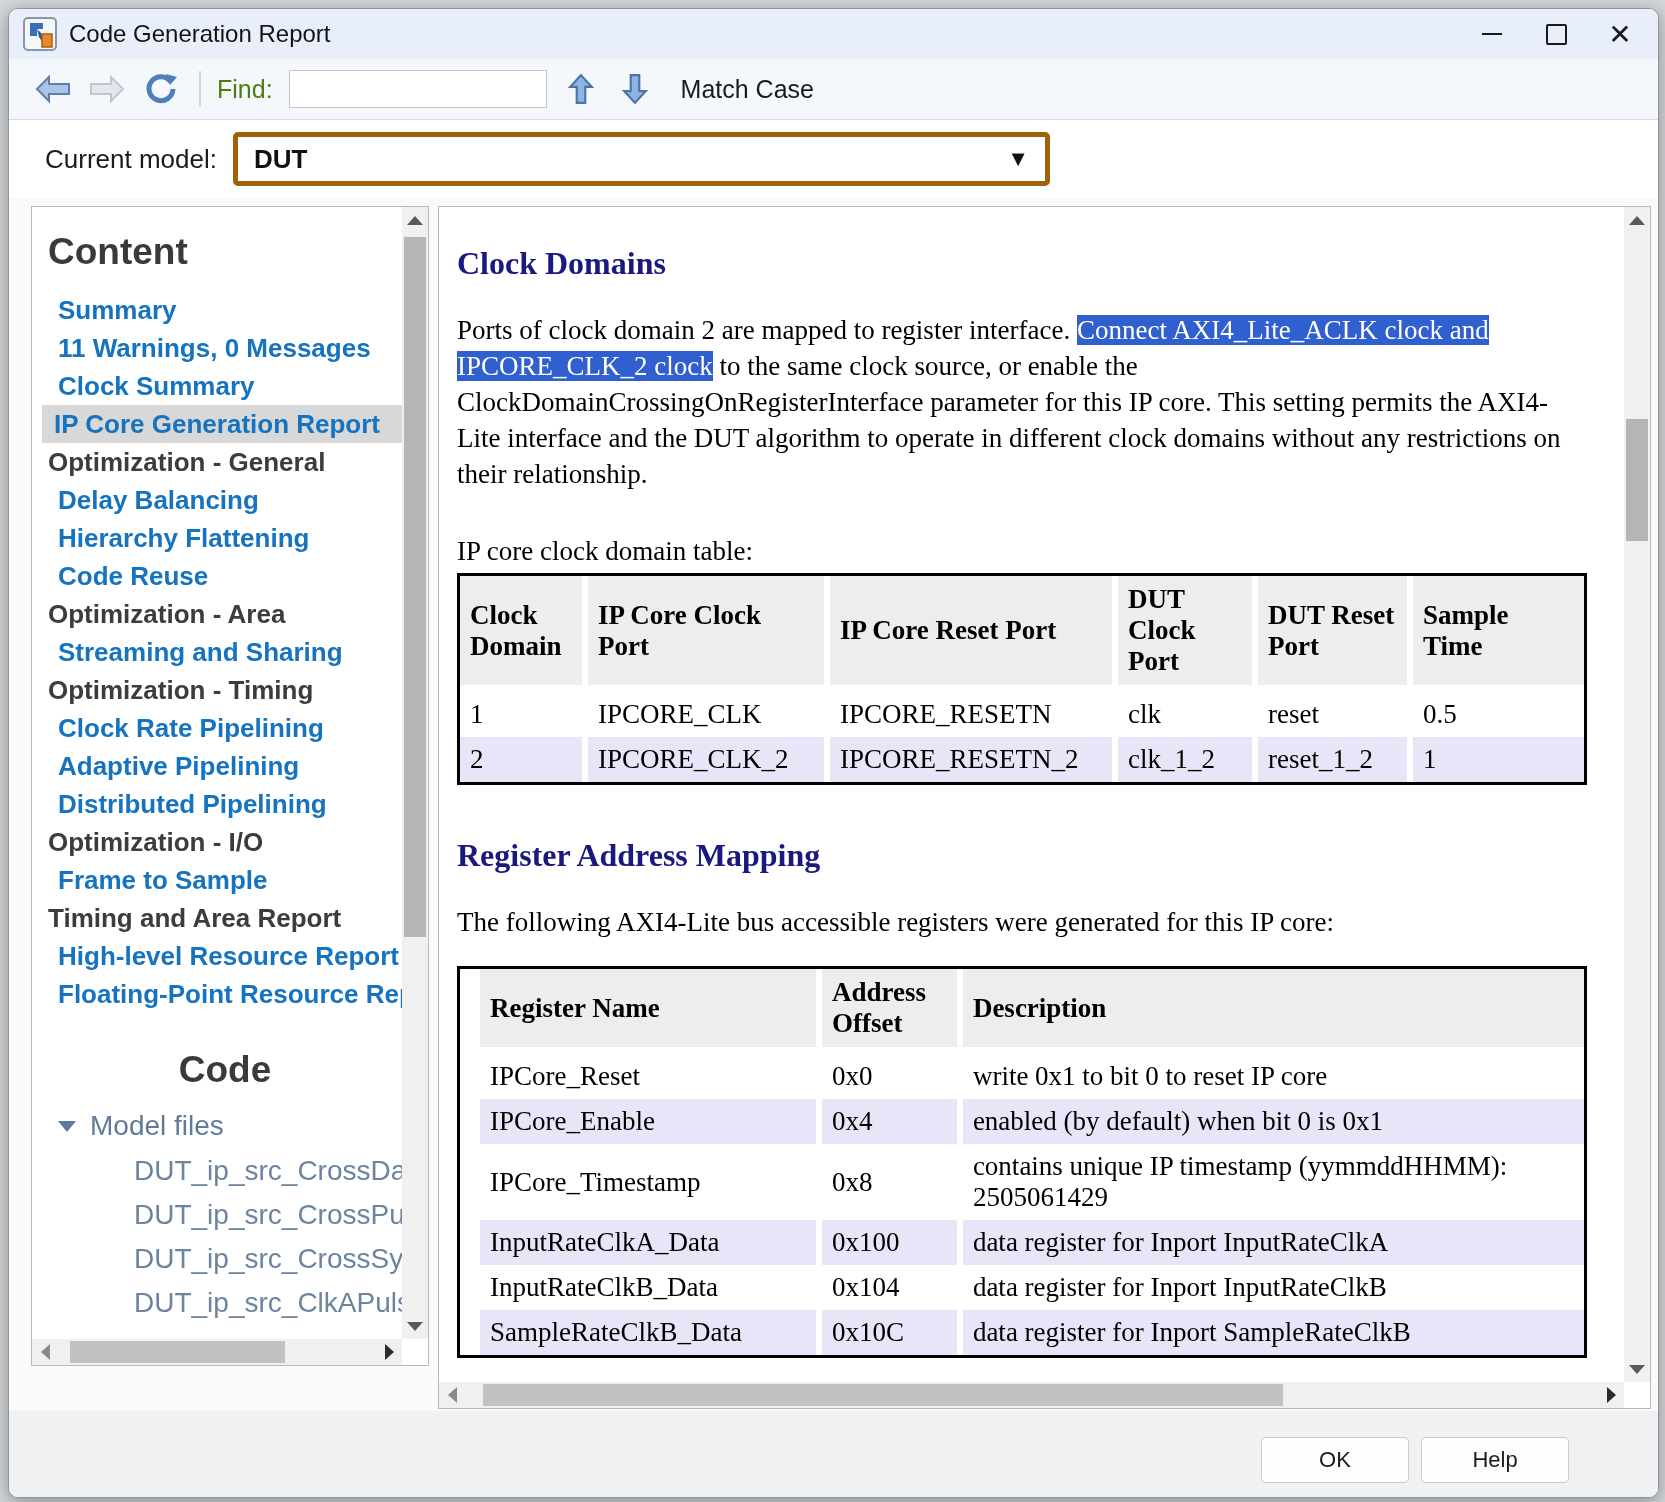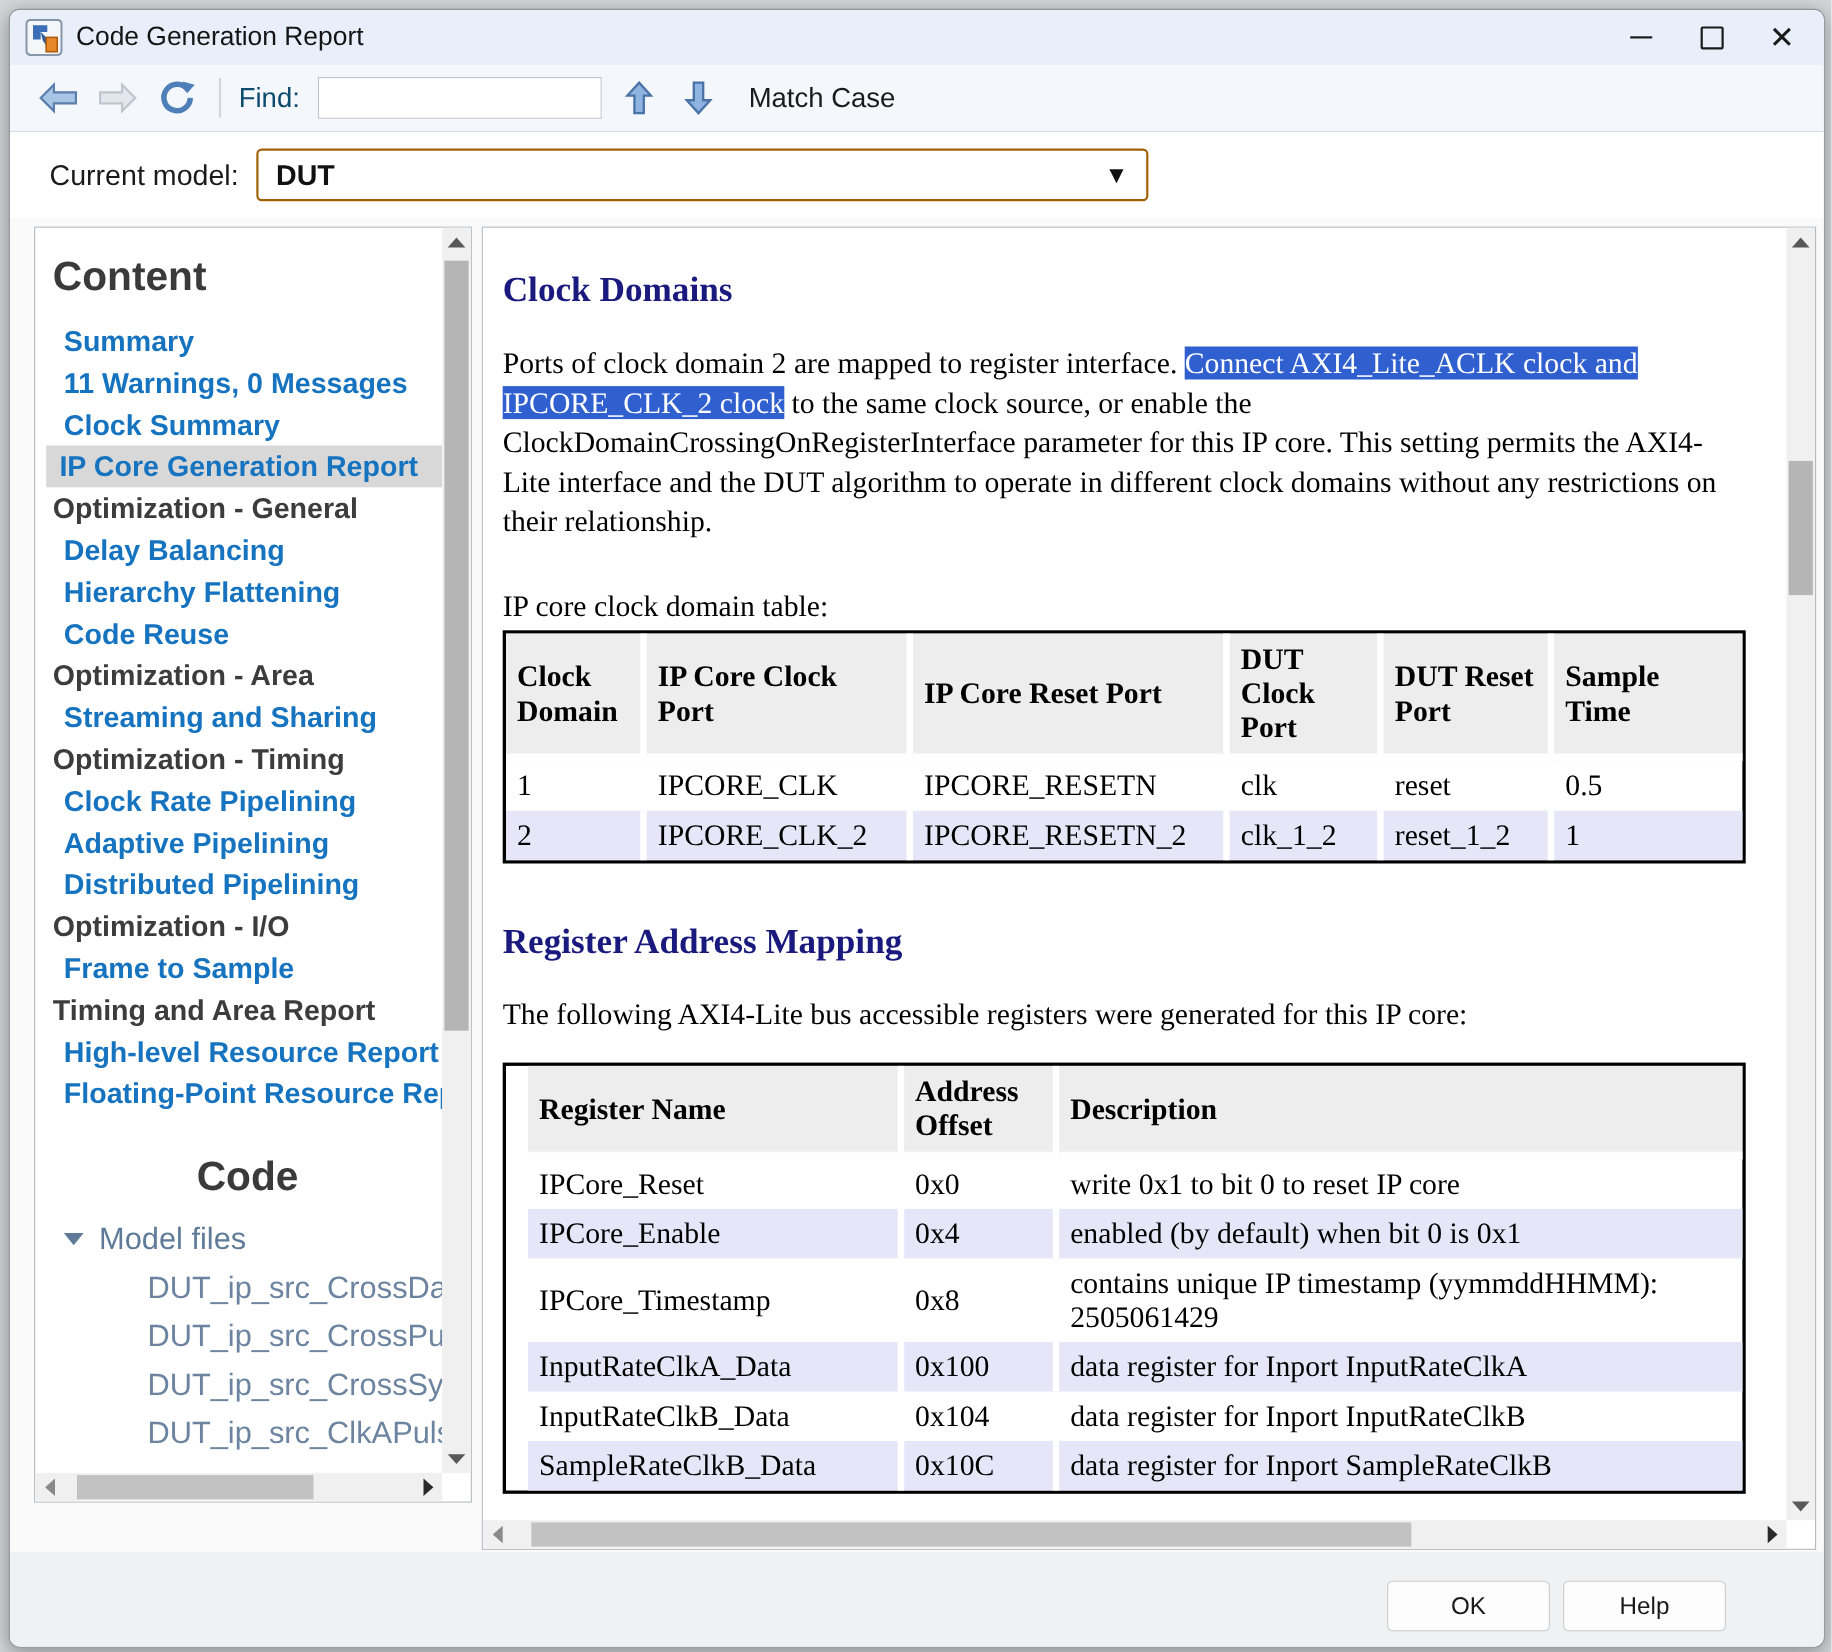--- a/index.html
+++ b/index.html
@@ -13,29 +13,29 @@
   .tb-spacer{flex:1;}
   .winbtn{width:64px;height:44px;display:flex;align-items:center;justify-content:center;color:#1a1a1a;font-size:24px;}
   .winbtn .sq{width:17px;height:17px;border:2px solid #1a1a1a;border-radius:2px;}
   .winbtn .mindash{display:block;width:20px;height:0;border-top:2px solid #1a1a1a;}
   .winbtn.close{font-size:28px;}
 
   
   .toolbar{height:60px;background:#f4f7fb;display:flex;align-items:center;border-bottom:1px solid #d9dde2;padding-left:22px;}
   .nav-btn{width:44px;height:40px;display:flex;align-items:center;justify-content:center;margin-right:10px;}
   .tsep{width:0;height:36px;border-left:2px solid #d3d7dc;margin:0 16px 0 6px;}
-  .find-label{font-size:25px;color:#0c4a6e;margin-right:16px;}
+  .find-label{font-size:25px;color:#4d7c0f;margin-right:16px;}
   .find-input{width:240px;height:36px;border:1px solid #c3c7cc;background:#fff;font-size:22px;padding:0 8px;outline:none;font-family:"Liberation Sans",sans-serif;}
   .updown{width:40px;height:40px;display:flex;align-items:center;justify-content:center;margin-left:14px;}
   .match-case{font-size:25px;color:#1a1a1a;margin-left:26px;}
 
   
   .modelbar{height:78px;background:#ffffff;display:flex;align-items:center;padding-left:36px;}
   .model-label{font-size:26px;color:#1a1a1a;margin-right:16px;}
-  .model-select{width:775px;height:42px;border:2px solid #a16207;border-radius:5px;background:#fff;display:flex;align-items:center;padding:1px 16px;cursor:default;}
+  .model-select{width:775px;height:42px;border:5px solid #a16207;border-radius:5px;background:#fff;display:flex;align-items:center;padding:1px 16px;cursor:default;}
   .model-value{font-size:26px;font-weight:bold;color:#111;flex:1;}
   .model-caret{font-size:22px;color:#111;}
 
   
   .workarea{position:absolute;left:0;top:189px;right:0;bottom:86px;background:#fafafa;}
   .panel{position:absolute;background:#fff;border:1px solid #b7babd;}
   .side-panel{left:22px;top:8px;width:396px;height:1158px;}
   .content-panel{left:429px;top:8px;width:1211px;height:1201px;}
 
   

